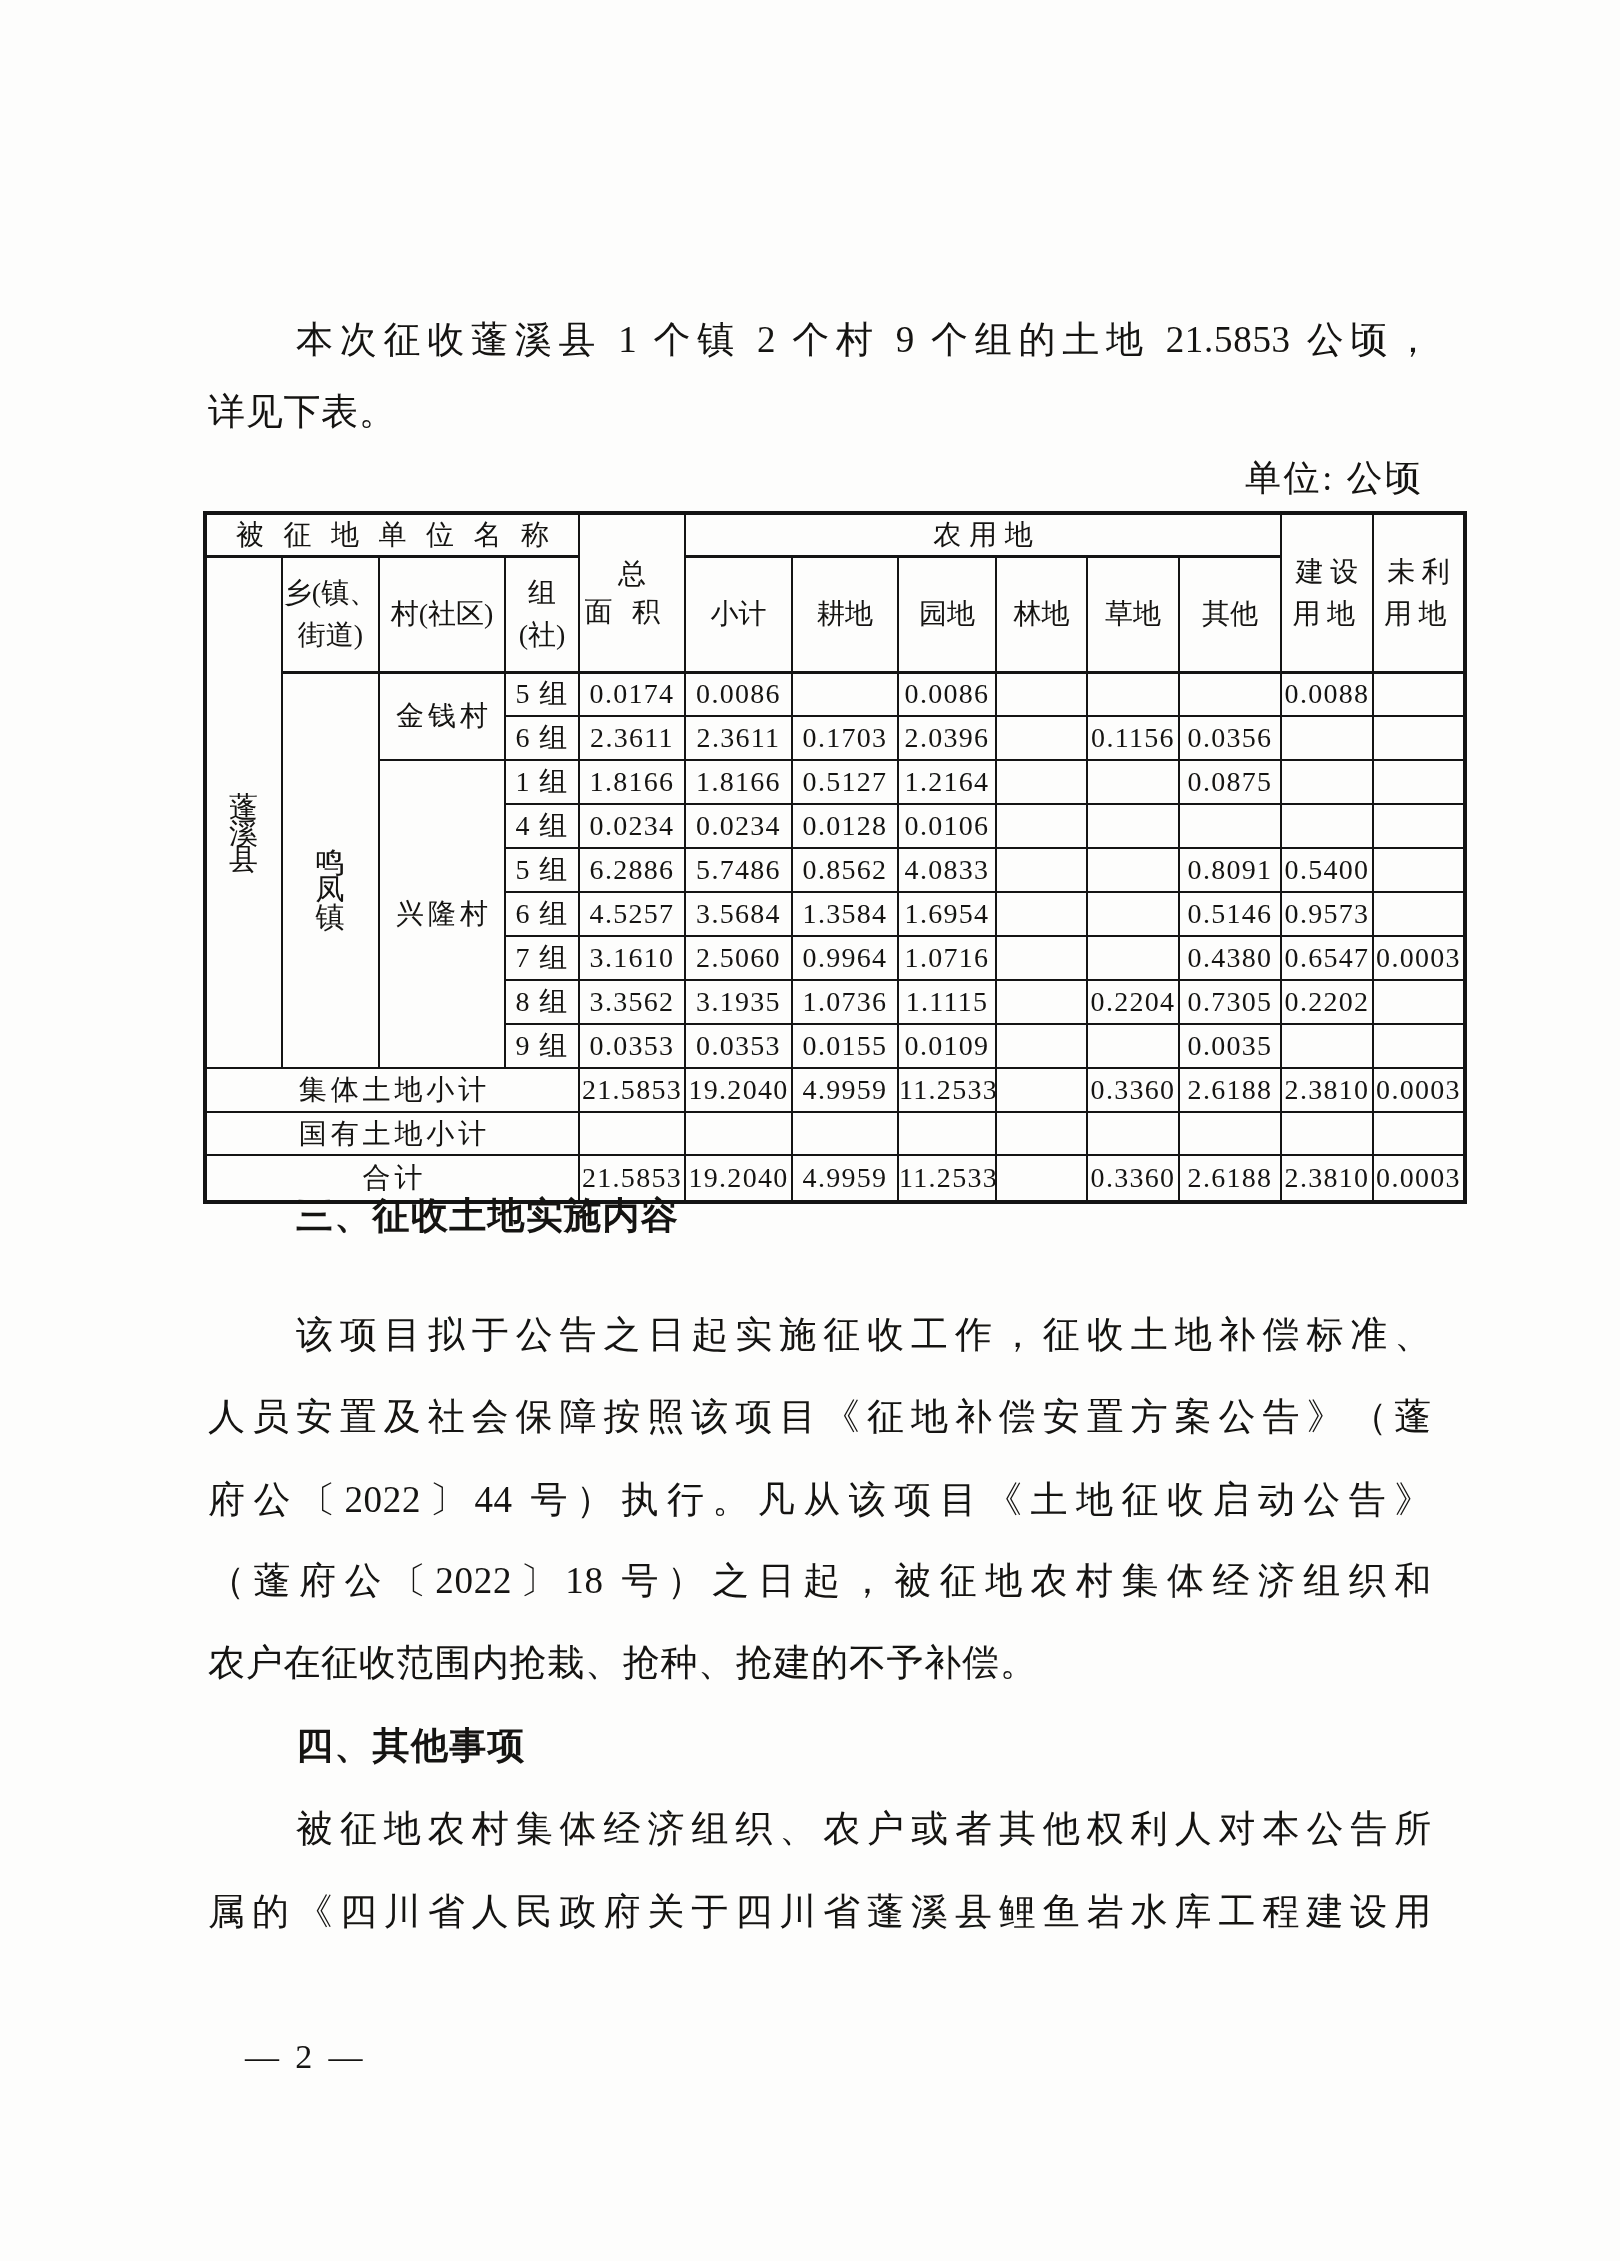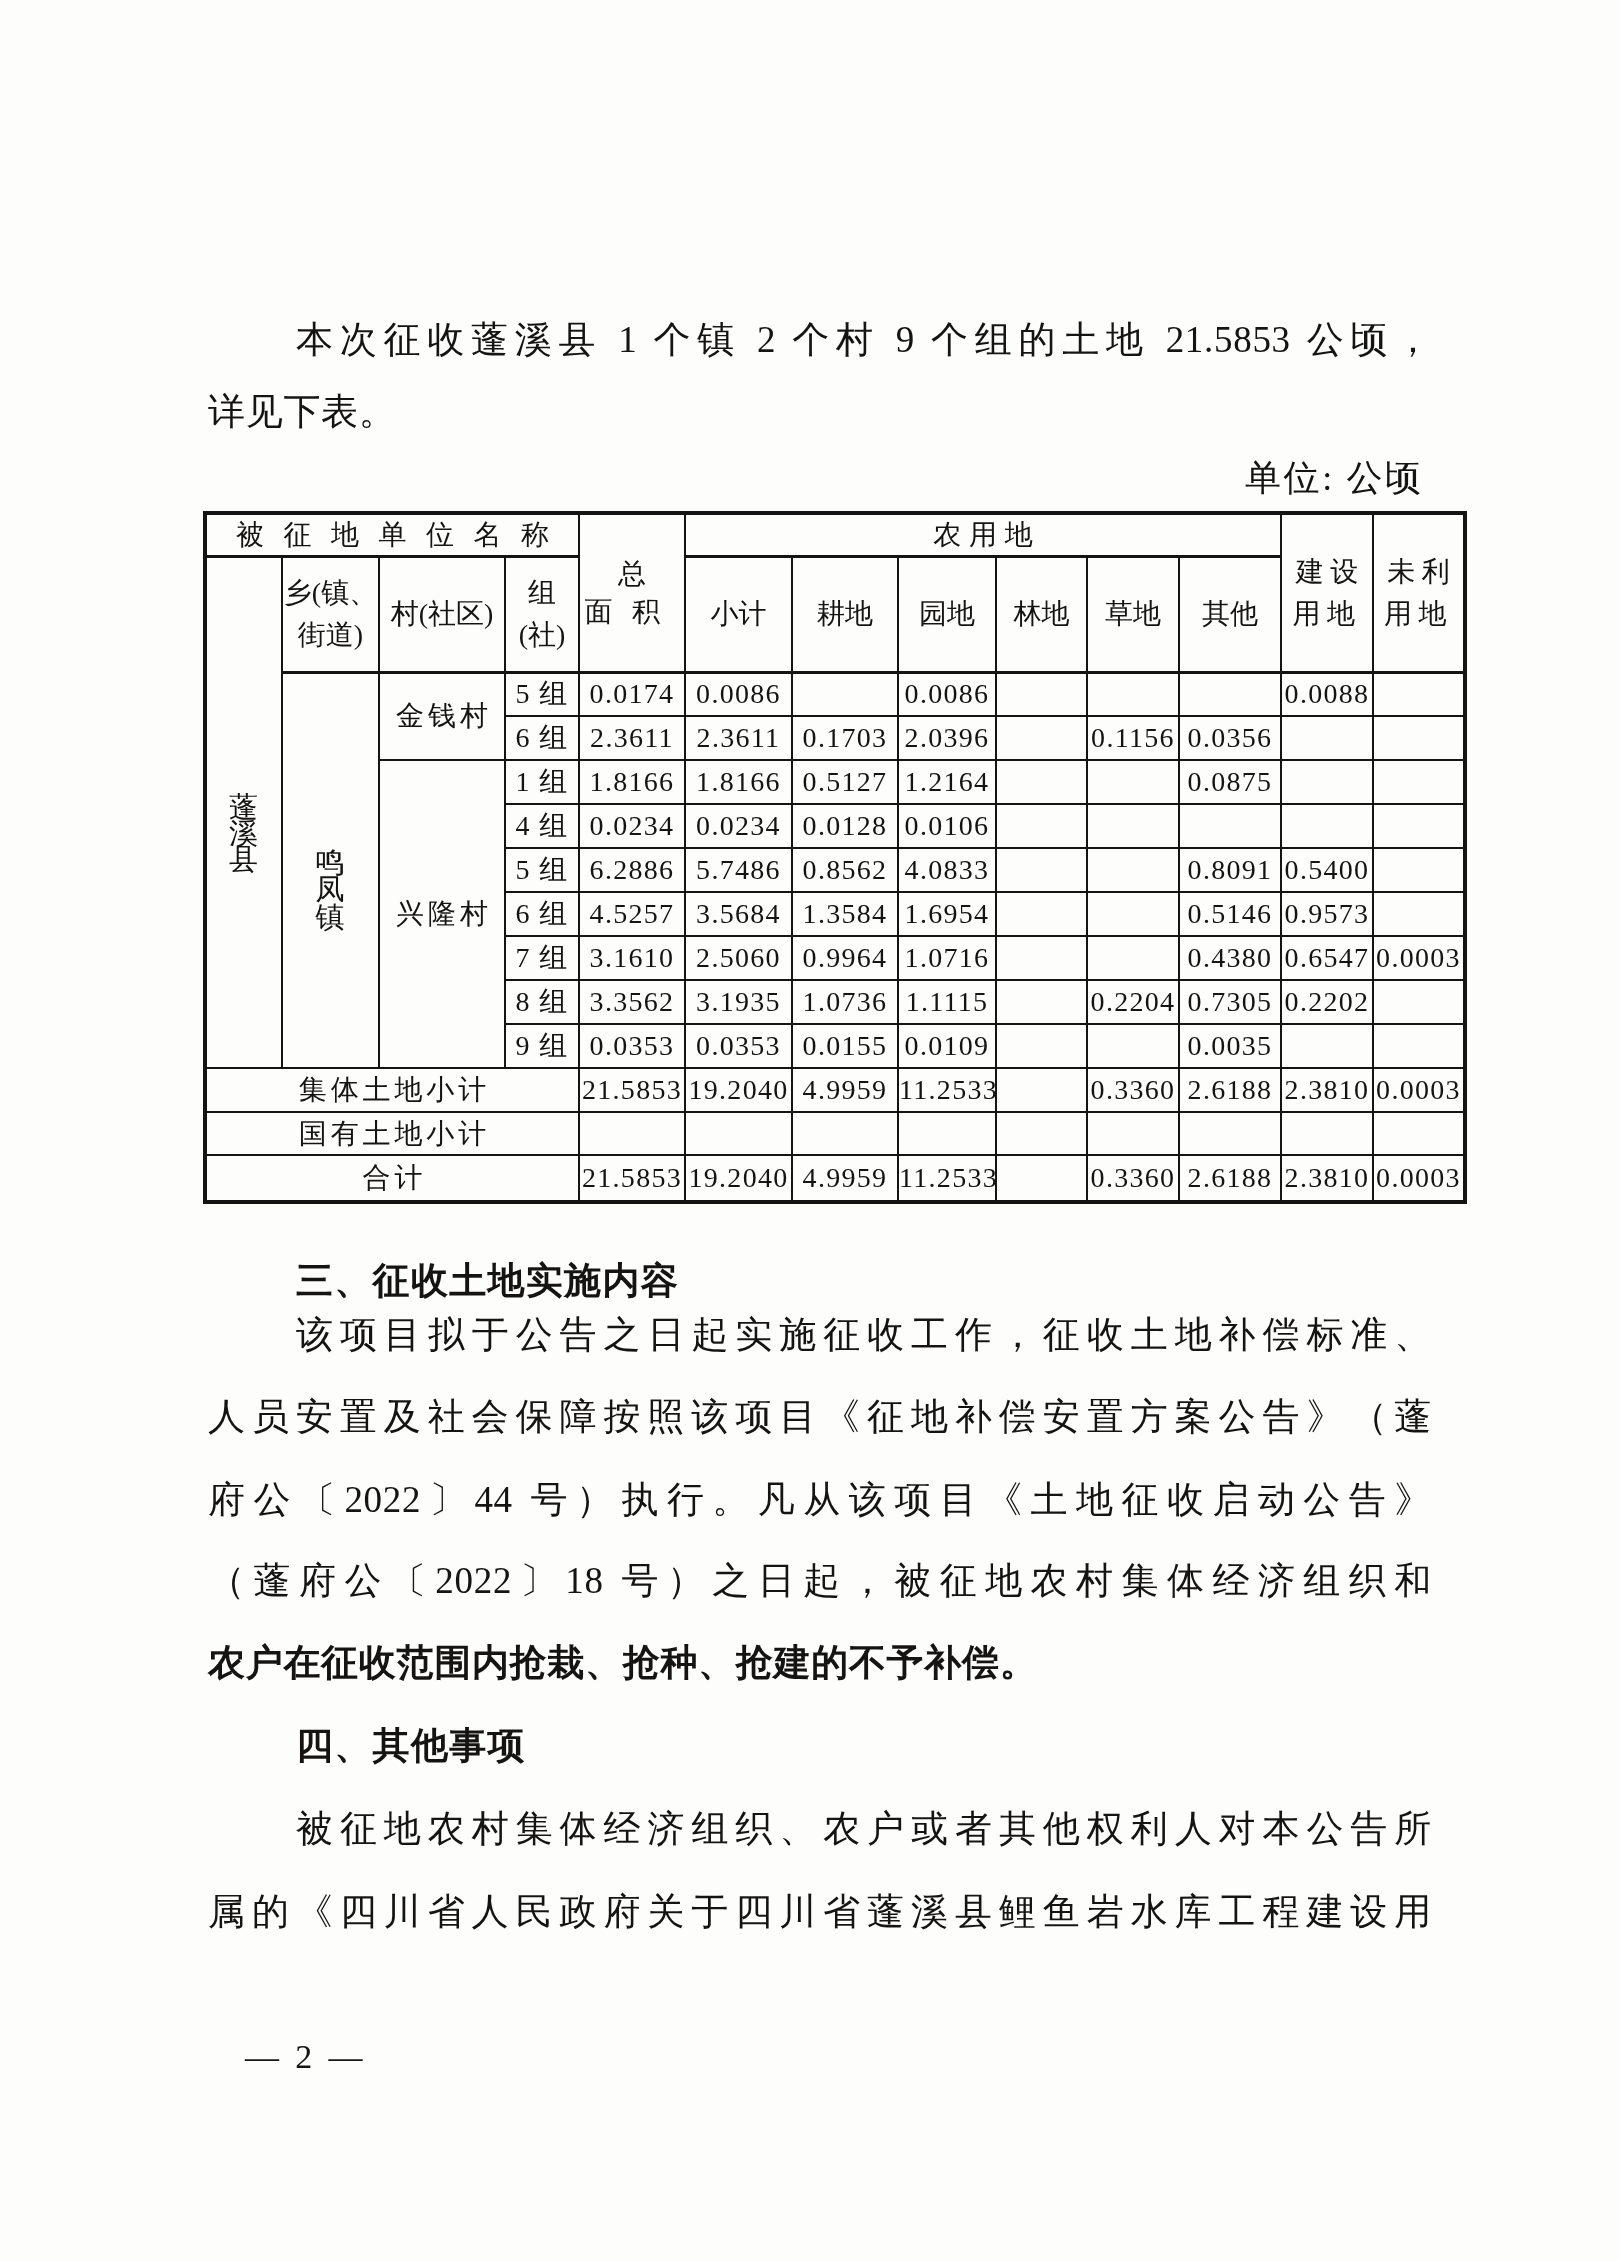--- a/index.html
+++ b/index.html
@@ -248,25 +248,25 @@
     <td class="num">11.2533</td>
     <td class="num"></td>
     <td class="num">0.3360</td>
     <td class="num">2.6188</td>
     <td class="num">2.3810</td>
     <td class="num">0.0003</td>
   </tr>
 </tbody>
   </table>
 
-<div class="abs heading" style="left:296px;top:1257px;">三、征收土地实施内容</div>
+<div class="abs heading" style="left:296px;top:1192px;">三、征收土地实施内容</div>
 <div class="abs bodyline just" style="left:296px;top:1311px;width:1136px;">该项目拟于公告之日起实施征收工作，征收土地补偿标准、</div>
 <div class="abs bodyline just" style="left:208px;top:1393px;width:1224px;">人员安置及社会保障按照该项目《征地补偿安置方案公告》（蓬</div>
 <div class="abs bodyline just" style="left:208px;top:1476px;width:1224px;">府公〔2022〕44 号）执行。凡从该项目《土地征收启动公告》</div>
 <div class="abs bodyline just" style="left:208px;top:1557px;width:1224px;">（蓬府公〔2022〕18 号）之日起，被征地农村集体经济组织和</div>
-<div class="abs bodyline" style="left:208px;top:1639px;font-weight:bold;">农户在征收范围内抢栽、抢种、抢建的不予补偿。</div>
+<div class="abs bodyline" style="left:208px;top:1639px;">农户在征收范围内抢栽、抢种、抢建的不予补偿。</div>
 
 <div class="abs heading" style="left:296px;top:1722px;">四、其他事项</div>
 <div class="abs bodyline just" style="left:296px;top:1805px;width:1136px;">被征地农村集体经济组织、农户或者其他权利人对本公告所</div>
 <div class="abs bodyline just" style="left:208px;top:1888px;width:1224px;">属的《四川省人民政府关于四川省蓬溪县鲤鱼岩水库工程建设用</div>
 
 <div class="abs footer-pagenum" style="left:245px;top:2038px;">— 2 —</div>
 
 
 </body></html>

